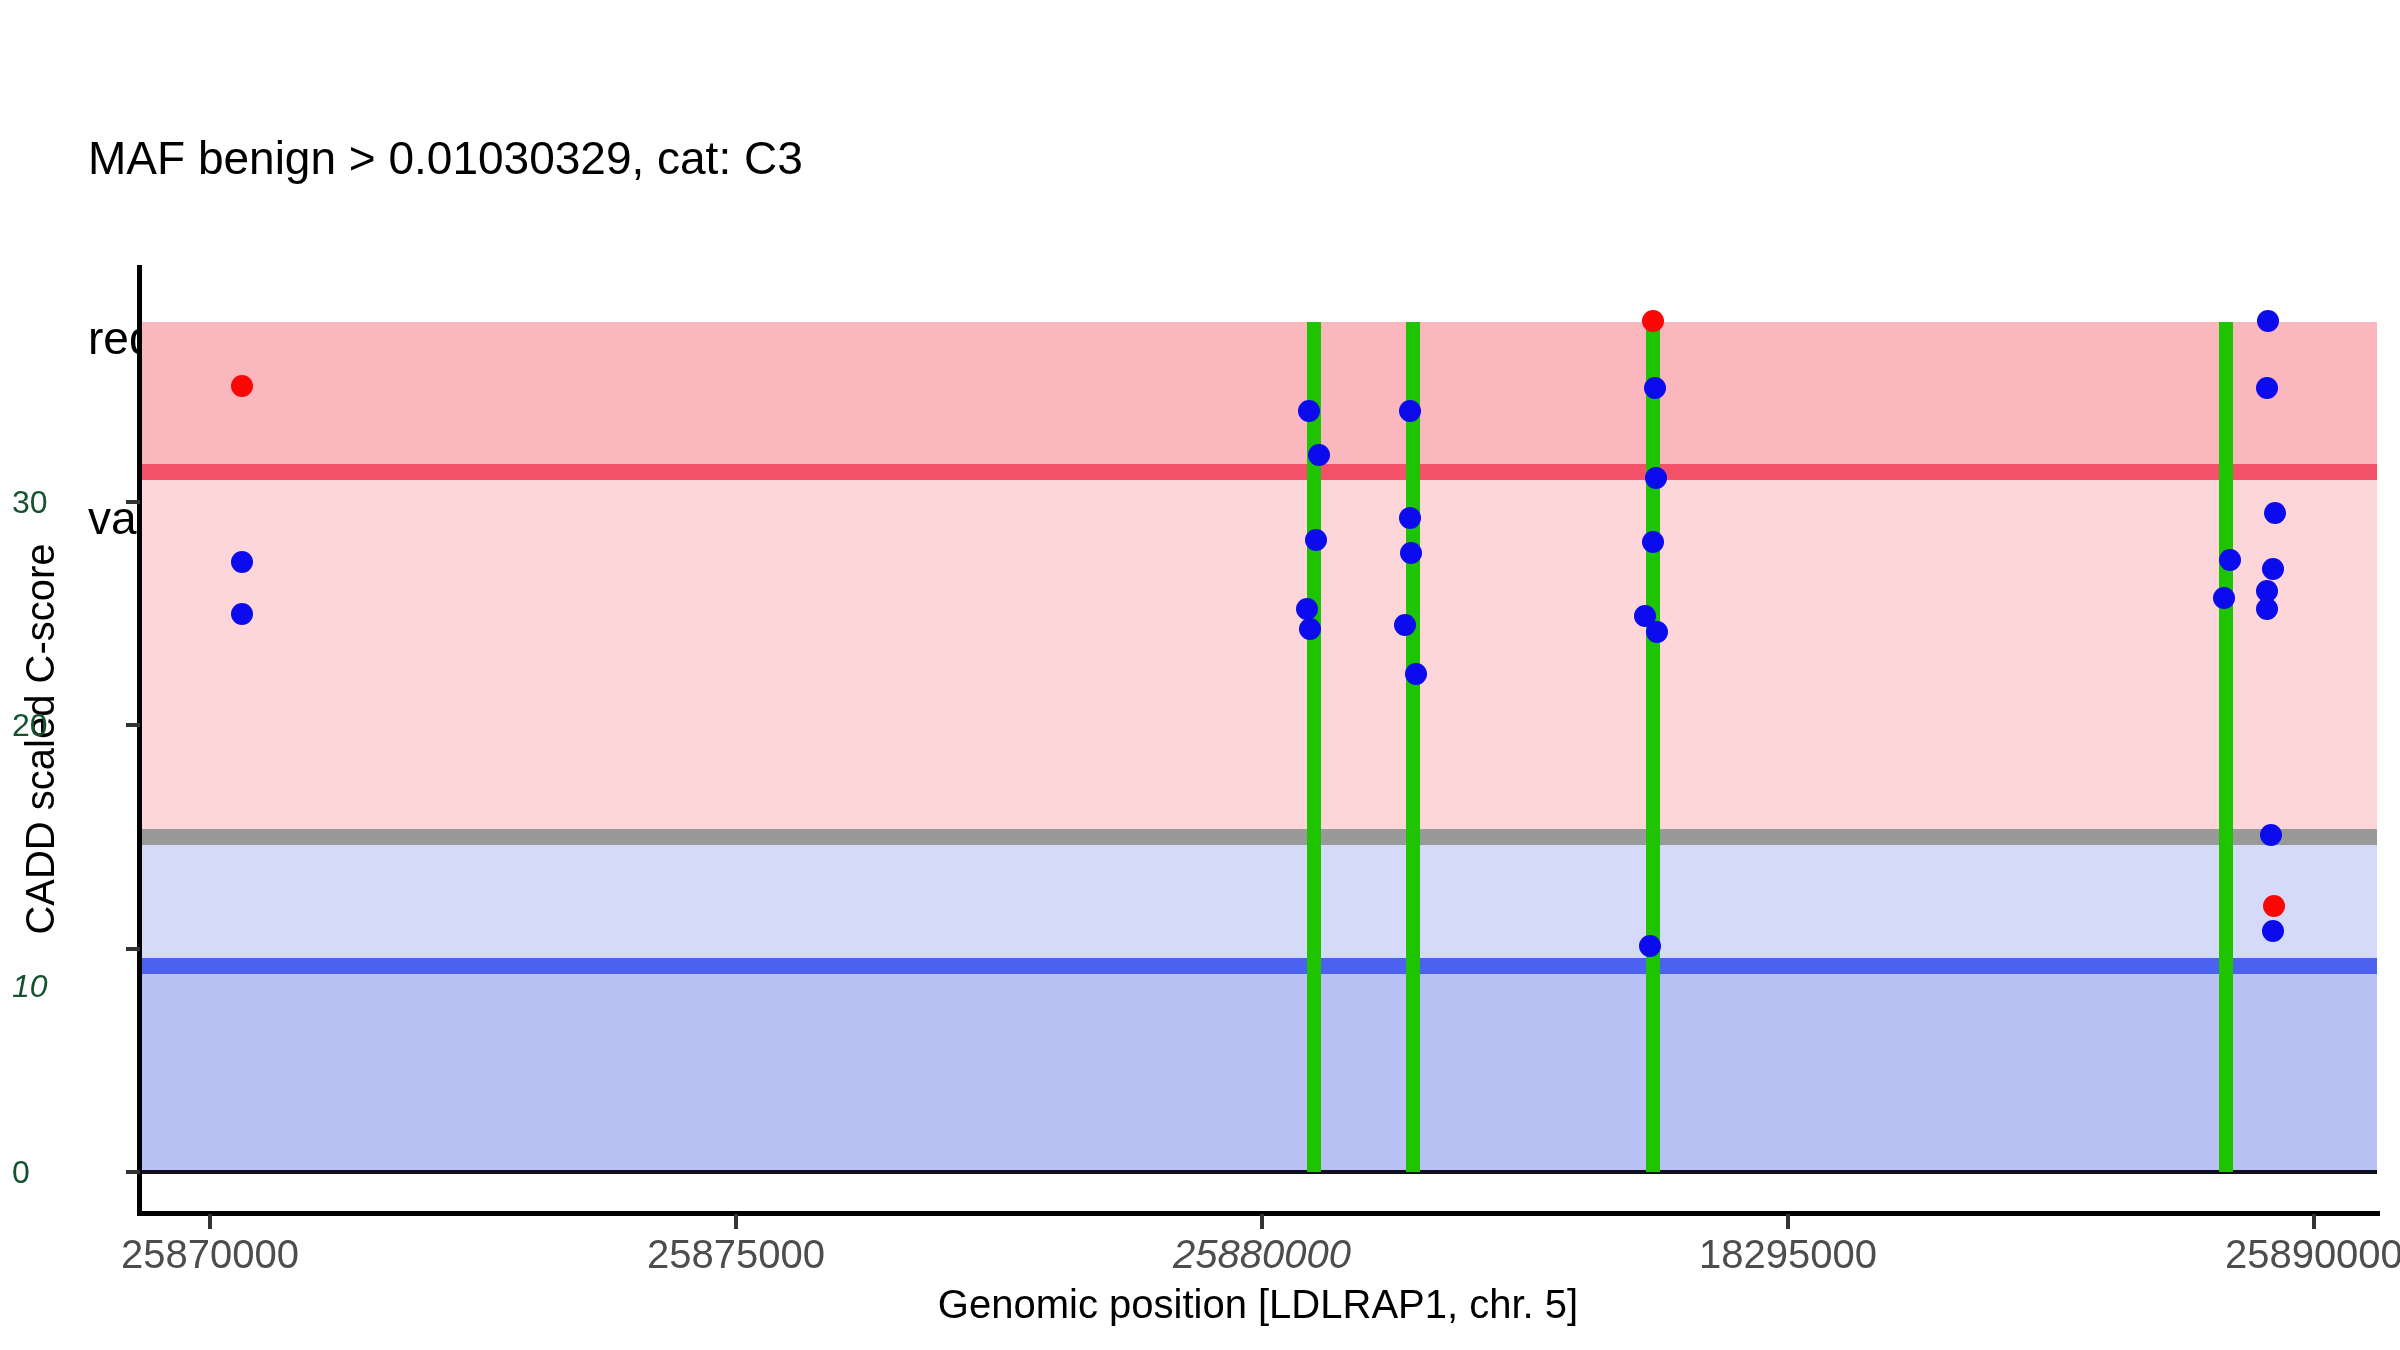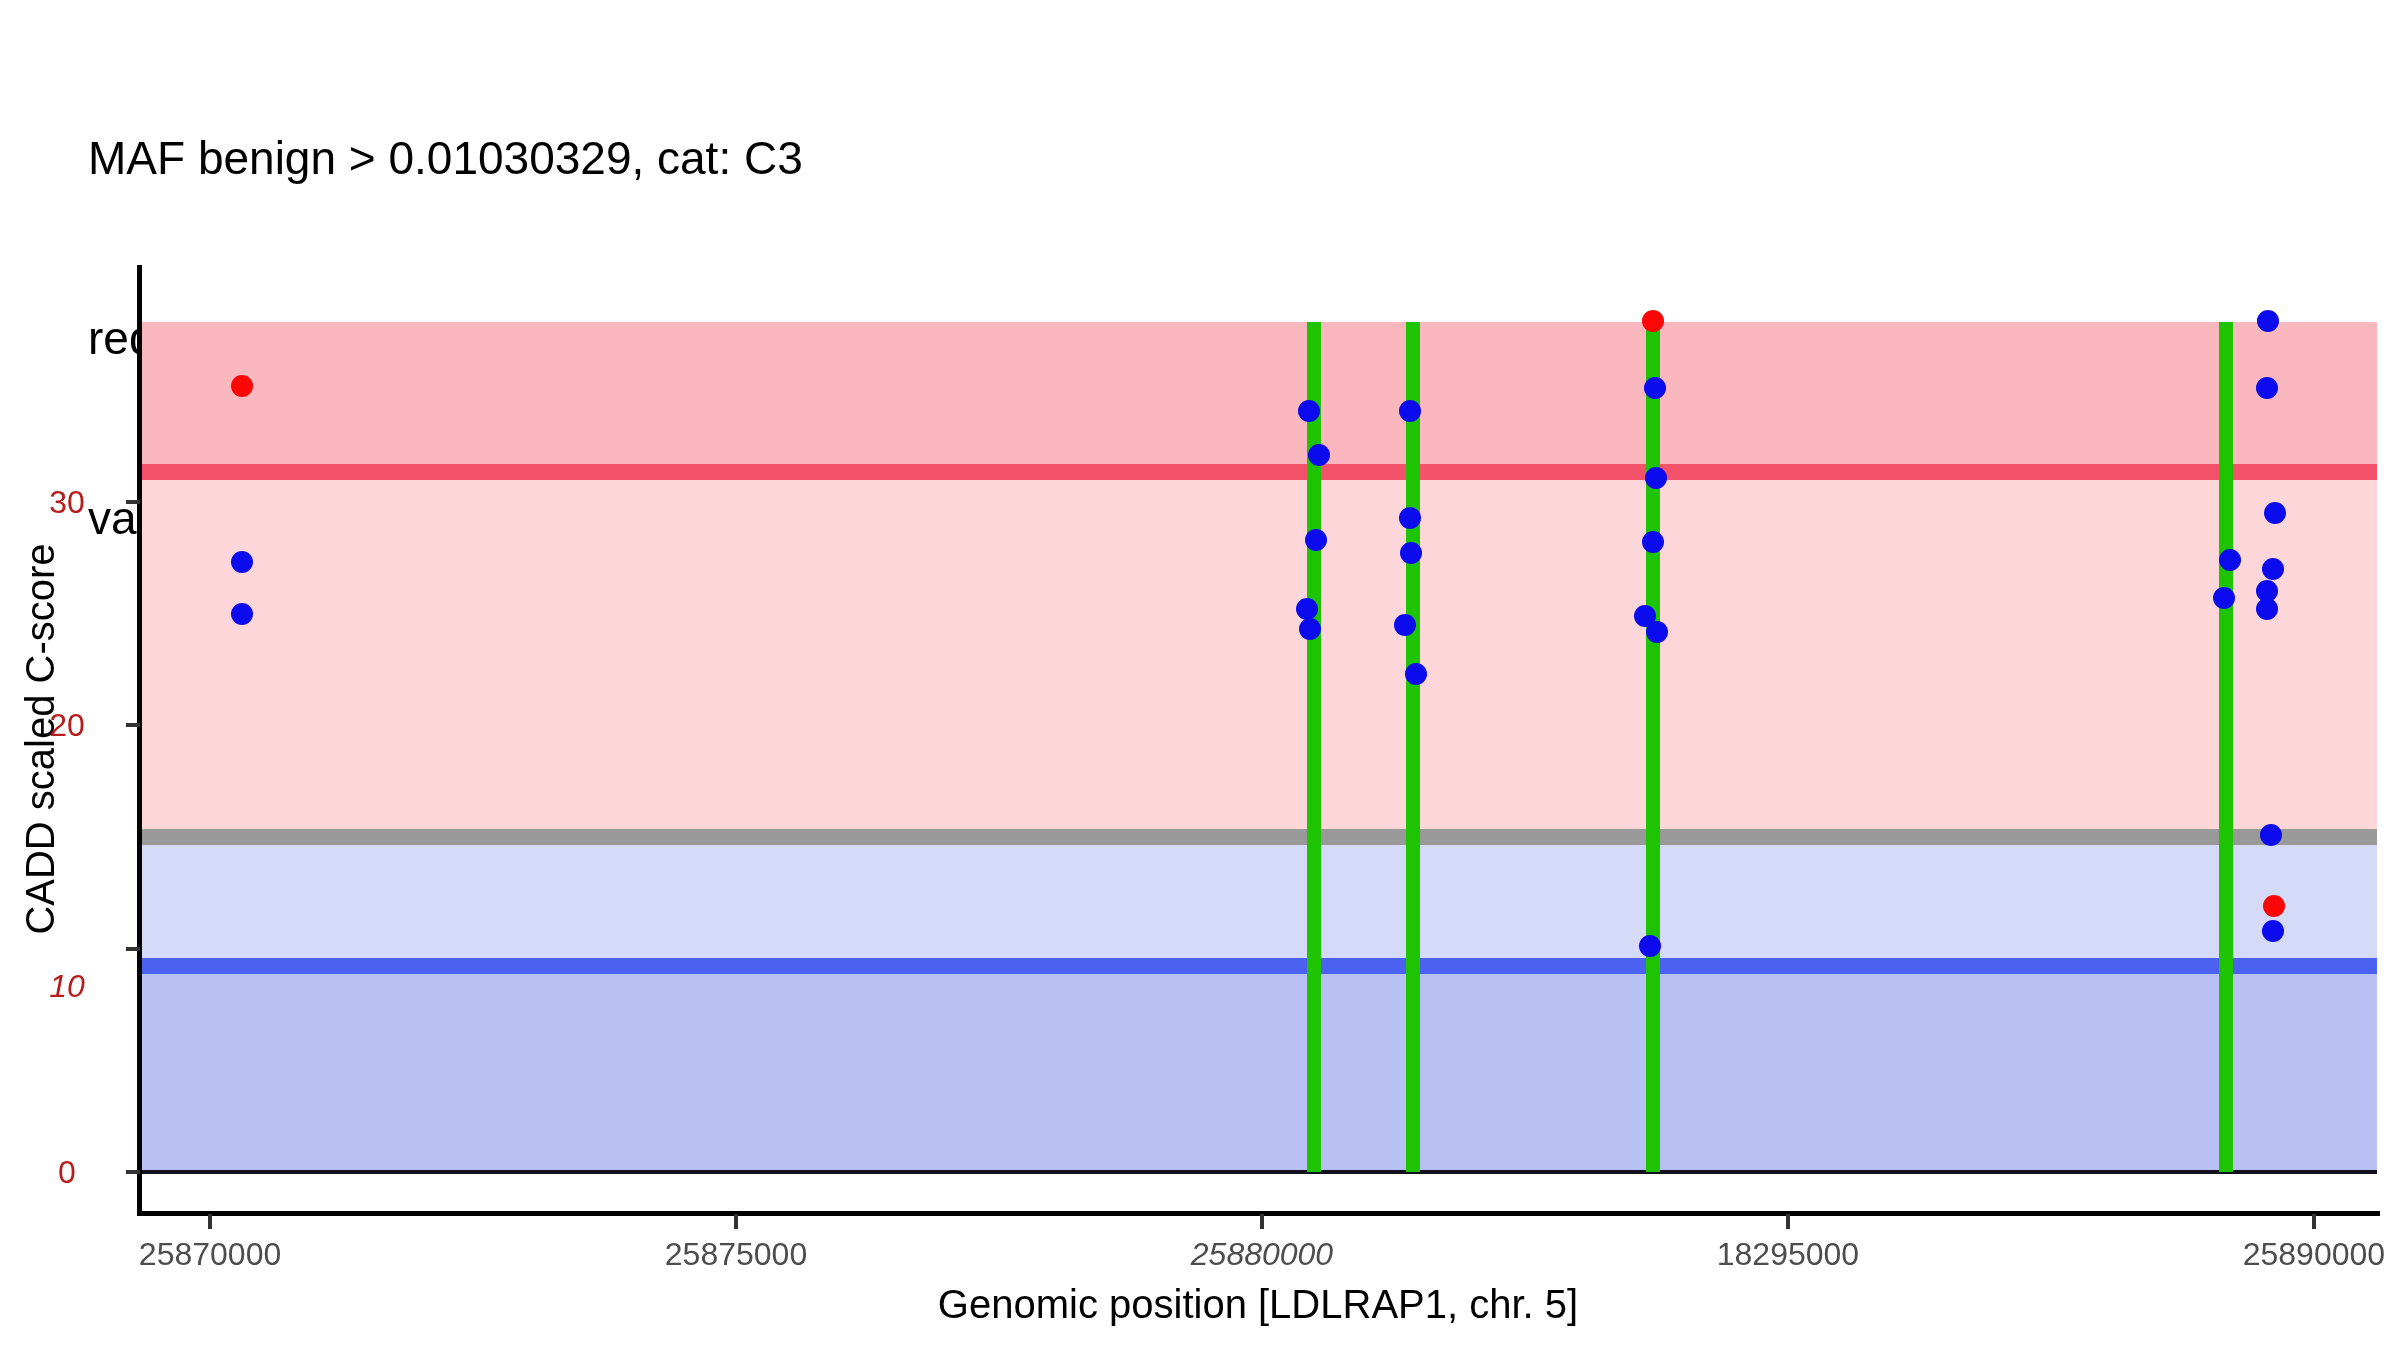--- a/index.html
+++ b/index.html
@@ -20,26 +20,26 @@
   }
   .band{position:absolute;left:0;width:100%;}
   .hline{position:absolute;left:0;width:100%;}
   .exon{position:absolute;}
   .dot{position:absolute;width:22px;height:22px;border-radius:50%;}
   #y-axis-line{position:absolute;left:137px;top:265px;width:5px;height:951px;background:#000;}
   #x-axis-line{position:absolute;left:137px;top:1211px;width:2243px;height:5px;background:#000;}
   .ytick{position:absolute;width:14px;height:4px;background:#333;}
   .xtick{position:absolute;width:4px;height:15px;background:#333;}
   .ytick-label{
-    position:absolute;width:110px;text-align:center;
-    color:#b91c1c;font-size:32px;line-height:32px;
+    position:absolute;width:110px;text-align:left;
+    color:#14532d;font-size:32px;line-height:32px;
   }
   .xtick-label{
     position:absolute;transform:translateX(-50%);
-    color:#4d4d4d;font-size:32px;line-height:32px;white-space:nowrap;
+    color:#4d4d4d;font-size:40px;line-height:32px;white-space:nowrap;
   }
   #x-axis-title{
     position:absolute;left:1258px;top:1282px;transform:translateX(-50%);
     color:#000;font-size:40px;white-space:nowrap;
   }
   #y-axis-title{
     position:absolute;left:40px;top:739px;
     transform:translate(-50%,-50%) rotate(-90deg);
     color:#000;font-size:40px;white-space:nowrap;
   }

